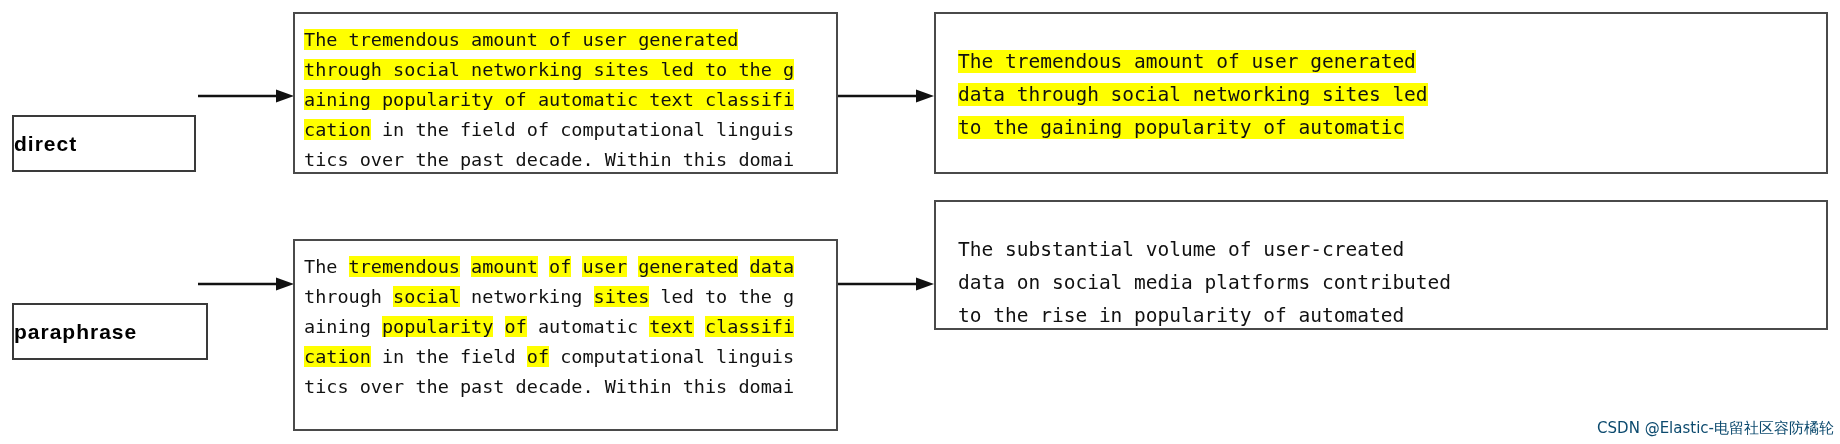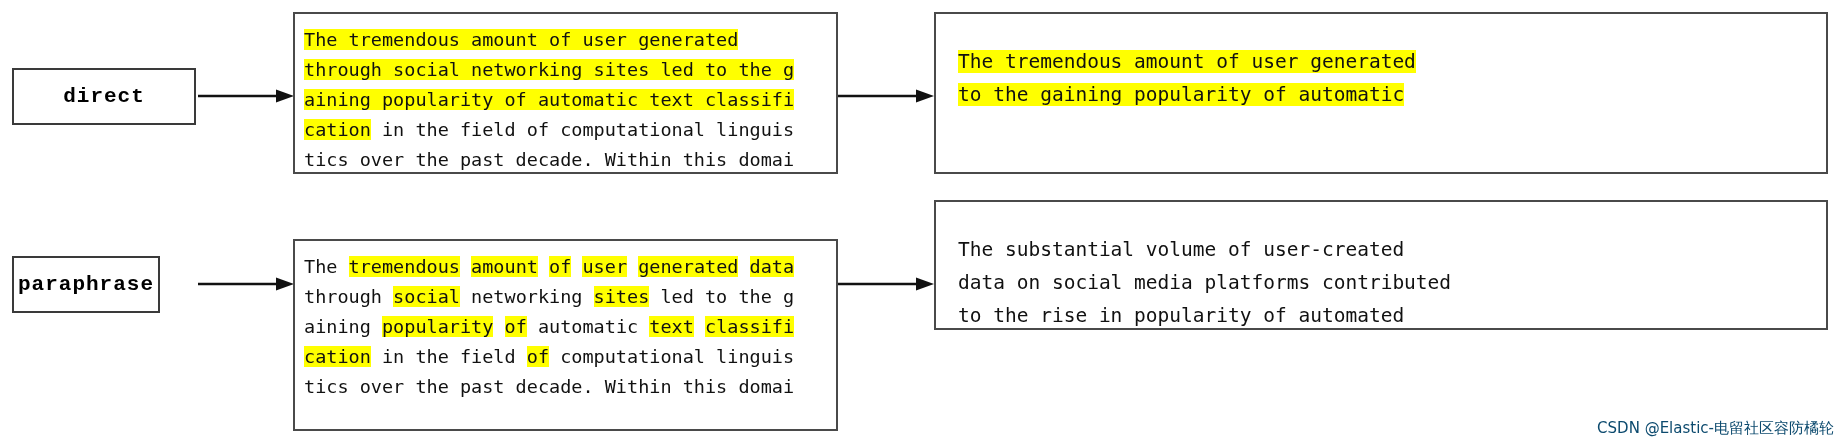--- a/index.html
+++ b/index.html
@@ -22,30 +22,31 @@
     height: 444px;
   }
 
   
   .label-box {
     position: absolute;
     border: 2px solid #3a3a3a;
     background: #ffffff;
     display: flex;
     align-items: center;
-    justify-content: center;
-    font-family: Liberation Mono, monospace;
+    justify-content: flex-start;
+    font-family: Liberation Sans, sans-serif;
     font-weight: bold;
     font-size: 21px;
     letter-spacing: 1px;
     color: #000000;
     box-sizing: border-box;
+    margin-top: 47px;
   }
   #label-direct    { left: 12px;  top: 68px;  width: 184px; height: 57px; }
-  #label-paraphrase{ left: 12px;  top: 256px; width: 148px; height: 57px; }
+  #label-paraphrase{ left: 12px;  top: 256px; width: 196px; height: 57px; }
 
   
   .arrow {
     position: absolute;
     height: 14px;
     display: block;
   }
   .arrow svg { display: block; overflow: visible; }
 
   #arrow-direct      { left: 198px; top: 89px;  width: 96px; }
@@ -160,21 +161,21 @@
 
   <div class="panel" id="panel-direct-input">
     <div class="panel-text"><span class="line"><mark class="hl">The tremendous amount of user generated</mark></span><span class="line"><mark class="hl">through social networking sites led to the g</mark></span><span class="line"><mark class="hl">aining popularity of automatic text classifi</mark></span><span class="line"><mark class="hl">cation</mark><span> in the field of computational linguis</span></span><span class="line"><span>tics over the past decade. Within this domai</span></span></div>
   </div>
 
   <div class="panel" id="panel-para-input">
     <div class="panel-text"><span class="line"><span>The </span><mark class="hl">tremendous</mark><span> </span><mark class="hl">amount</mark><span> </span><mark class="hl">of</mark><span> </span><mark class="hl">user</mark><span> </span><mark class="hl">generated</mark><span> </span><mark class="hl">data</mark></span><span class="line"><span>through </span><mark class="hl">social</mark><span> networking </span><mark class="hl">sites</mark><span> led to the g</span></span><span class="line"><span>aining </span><mark class="hl">popularity</mark><span> </span><mark class="hl">of</mark><span> automatic </span><mark class="hl">text</mark><span> </span><mark class="hl">classifi</mark></span><span class="line"><mark class="hl">cation</mark><span> in the field </span><mark class="hl">of</mark><span> computational linguis</span></span><span class="line"><span>tics over the past decade. Within this domai</span></span></div>
   </div>
 
   <div class="panel" id="panel-direct-output">
-    <div class="panel-text"><span class="line"><mark class="hl">The tremendous amount of user generated</mark></span><span class="line"><mark class="hl">to the gaining popularity of automatic</mark></span></div>
+    <div class="panel-text"><span class="line"><mark class="hl">The tremendous amount of user generated</mark></span><span class="line"><mark class="hl">data through social networking sites led</mark></span><span class="line"><mark class="hl">to the gaining popularity of automatic</mark></span></div>
   </div>
 
   <div class="panel" id="panel-para-output">
     <div class="panel-text"><span class="line"><span>The substantial volume of user-created</span></span><span class="line"><span>data on social media platforms contributed</span></span><span class="line"><span>to the rise in popularity of automated</span></span><span class="line"><span>text categorization…</span></span></div>
   </div>
 
   <div id="watermark">CSDN @Elastic-电留社区容防橘轮</div>
 
 </div>
 

